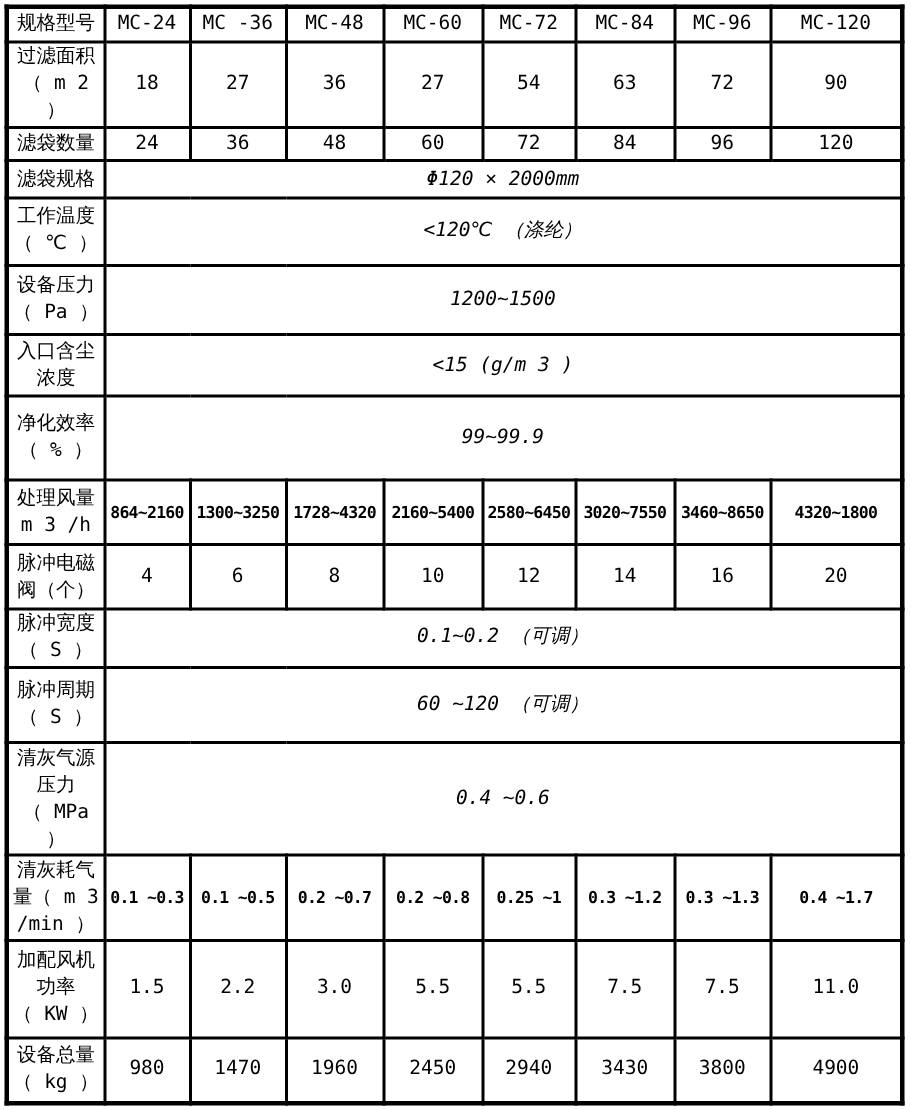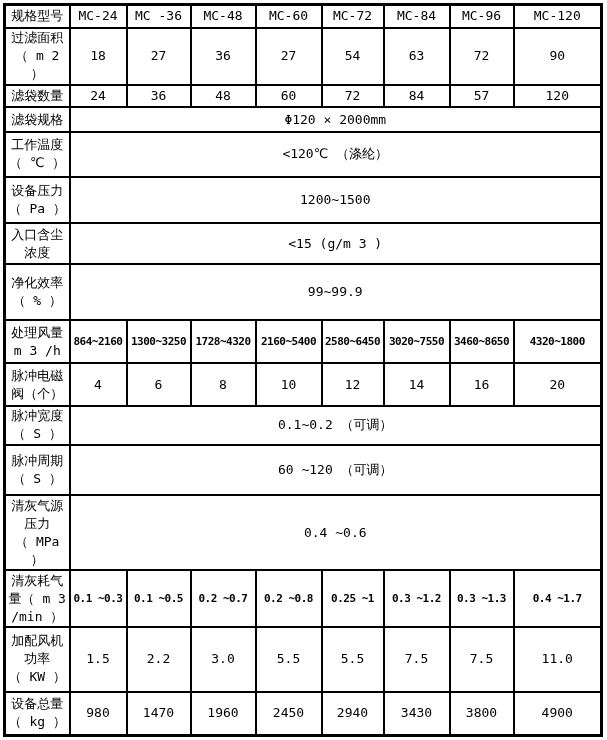--- a/index.html
+++ b/index.html
@@ -43,20 +43,21 @@
     white-space: nowrap;
   }
   tr.tight td.val {
     font-size: 11px;
     letter-spacing: -0.5px;
     font-weight: bold;
   }
   td.spanv {
     font-size: 13px;
     white-space: nowrap;
+    font-style: italic;
   }
 </style>
 </head>
 <body>
 
 <div class="page">
 <table class="spec">
   <colgroup>
     <col style="width:65px">
         <col style="width:57px">
@@ -93,21 +94,21 @@
       <td class="val">90</td>
     </tr>
     <tr style="height:22px">
       <td class="lab">滤袋数量</td>
       <td class="val">24</td>
       <td class="val">36</td>
       <td class="val">48</td>
       <td class="val">60</td>
       <td class="val">72</td>
       <td class="val">84</td>
-      <td class="val">57</td>
+      <td class="val">96</td>
       <td class="val">120</td>
     </tr>
     <tr style="height:24px">
       <td class="lab">滤袋规格</td>
       <td class="spanv" colspan="8">Φ120 × 2000mm</td>
     </tr>
     <tr style="height:44px">
       <td class="lab">工作温度
 （ ℃ ）</td>
       <td class="spanv" colspan="8">&lt;120℃ （涤纶）</td>

